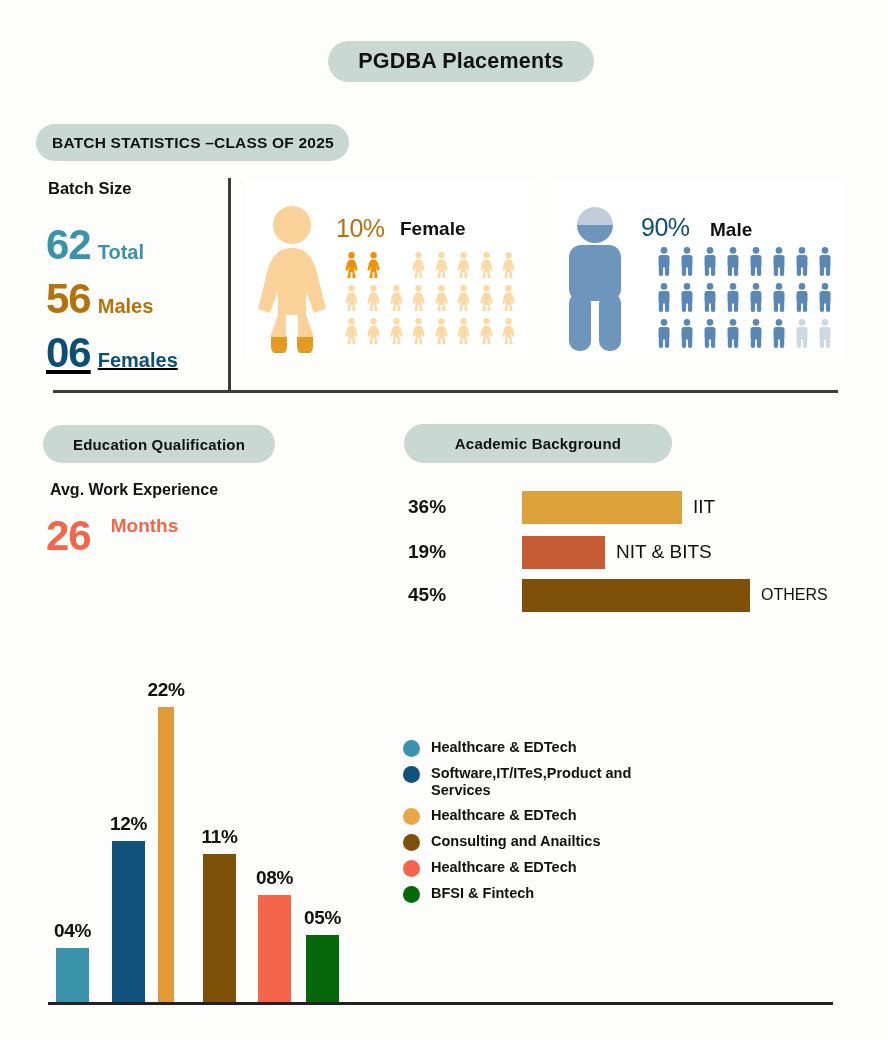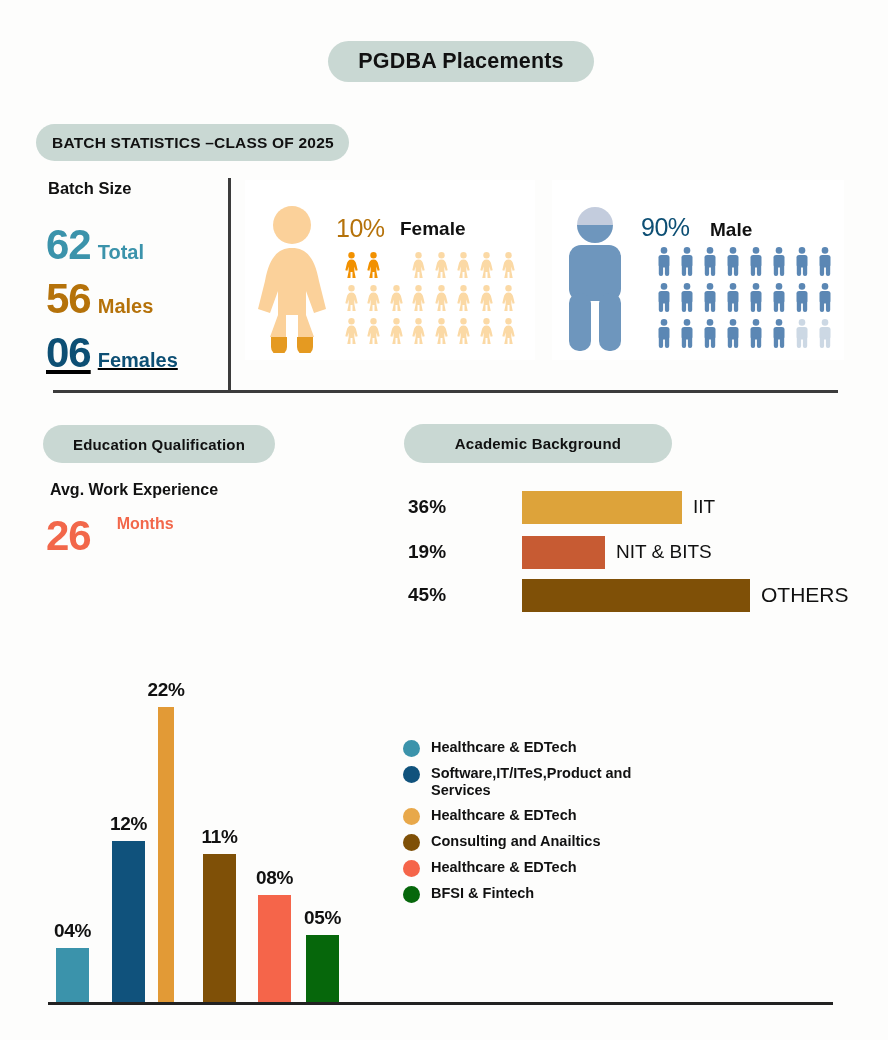--- a/index.html
+++ b/index.html
@@ -64,31 +64,31 @@
   .icon-grid { position: absolute; display: grid; }
   #female-grid { left: 340px; top: 252px; width: 180px; grid-template-columns: repeat(8, 1fr); grid-auto-rows: 33px; column-gap: 0; }
   #male-grid   { left: 652px; top: 247px; width: 184px; grid-template-columns: repeat(8, 1fr); grid-auto-rows: 36px; }
   .icon-cell { display: flex; align-items: flex-start; justify-content: center; }
   .icon-cell svg { display: block; }
 
   
   #avg-label { position: absolute; left: 50px; top: 481px; font-size: 16px; font-weight: 700; color: #111; }
   #avg-row { position: absolute; left: 46px; top: 515px; display: flex; align-items: flex-start; }
   #avg-row .stat-num { font-size: 42px; color: #f2674a; }
-  #avg-row .stat-word { font-size: 16px; color: #f2674a; margin-left: 26px; }
+  #avg-row .stat-word { font-size: 19px; color: #f2674a; margin-left: 20px; }
 
   
   .hbar-row { position: absolute; left: 404px; height: 36px; display: flex; align-items: center; }
   #hbar-0 { top: 489px; }
   #hbar-1 { top: 534px; }
   #hbar-2 { top: 577px; }
   .hbar-pct { width: 118px; font-size: 19px; font-weight: 700; color: #111; text-align: left; padding-left: 4px; }
   .hbar-fill { height: 33px; }
   .hbar-label { font-size: 19px; color: #111; margin-left: 11px; white-space: nowrap; }
-  #hbar-2 .hbar-label { font-size: 21px; }
+  #hbar-2 .hbar-label { font-size: 16px; }
 
   
   #vbar-chart { position: absolute; left: 48px; top: 645px; width: 790px; height: 360px; }
   #vbar-axis { position: absolute; left: 0px; bottom: 0px; width: 785px; height: 3px; background: #222; }
   .vbar-col { position: absolute; bottom: 3px; display: flex; flex-direction: column; align-items: center; }
   .vbar-val { font-size: 19px; font-weight: 800; color: #111; margin-bottom: 6px; letter-spacing: -.3px; }
   .vbar-rect { width: 100%; }
 
   
   #legend { position: absolute; left: 403px; top: 739px; width: 260px; }

